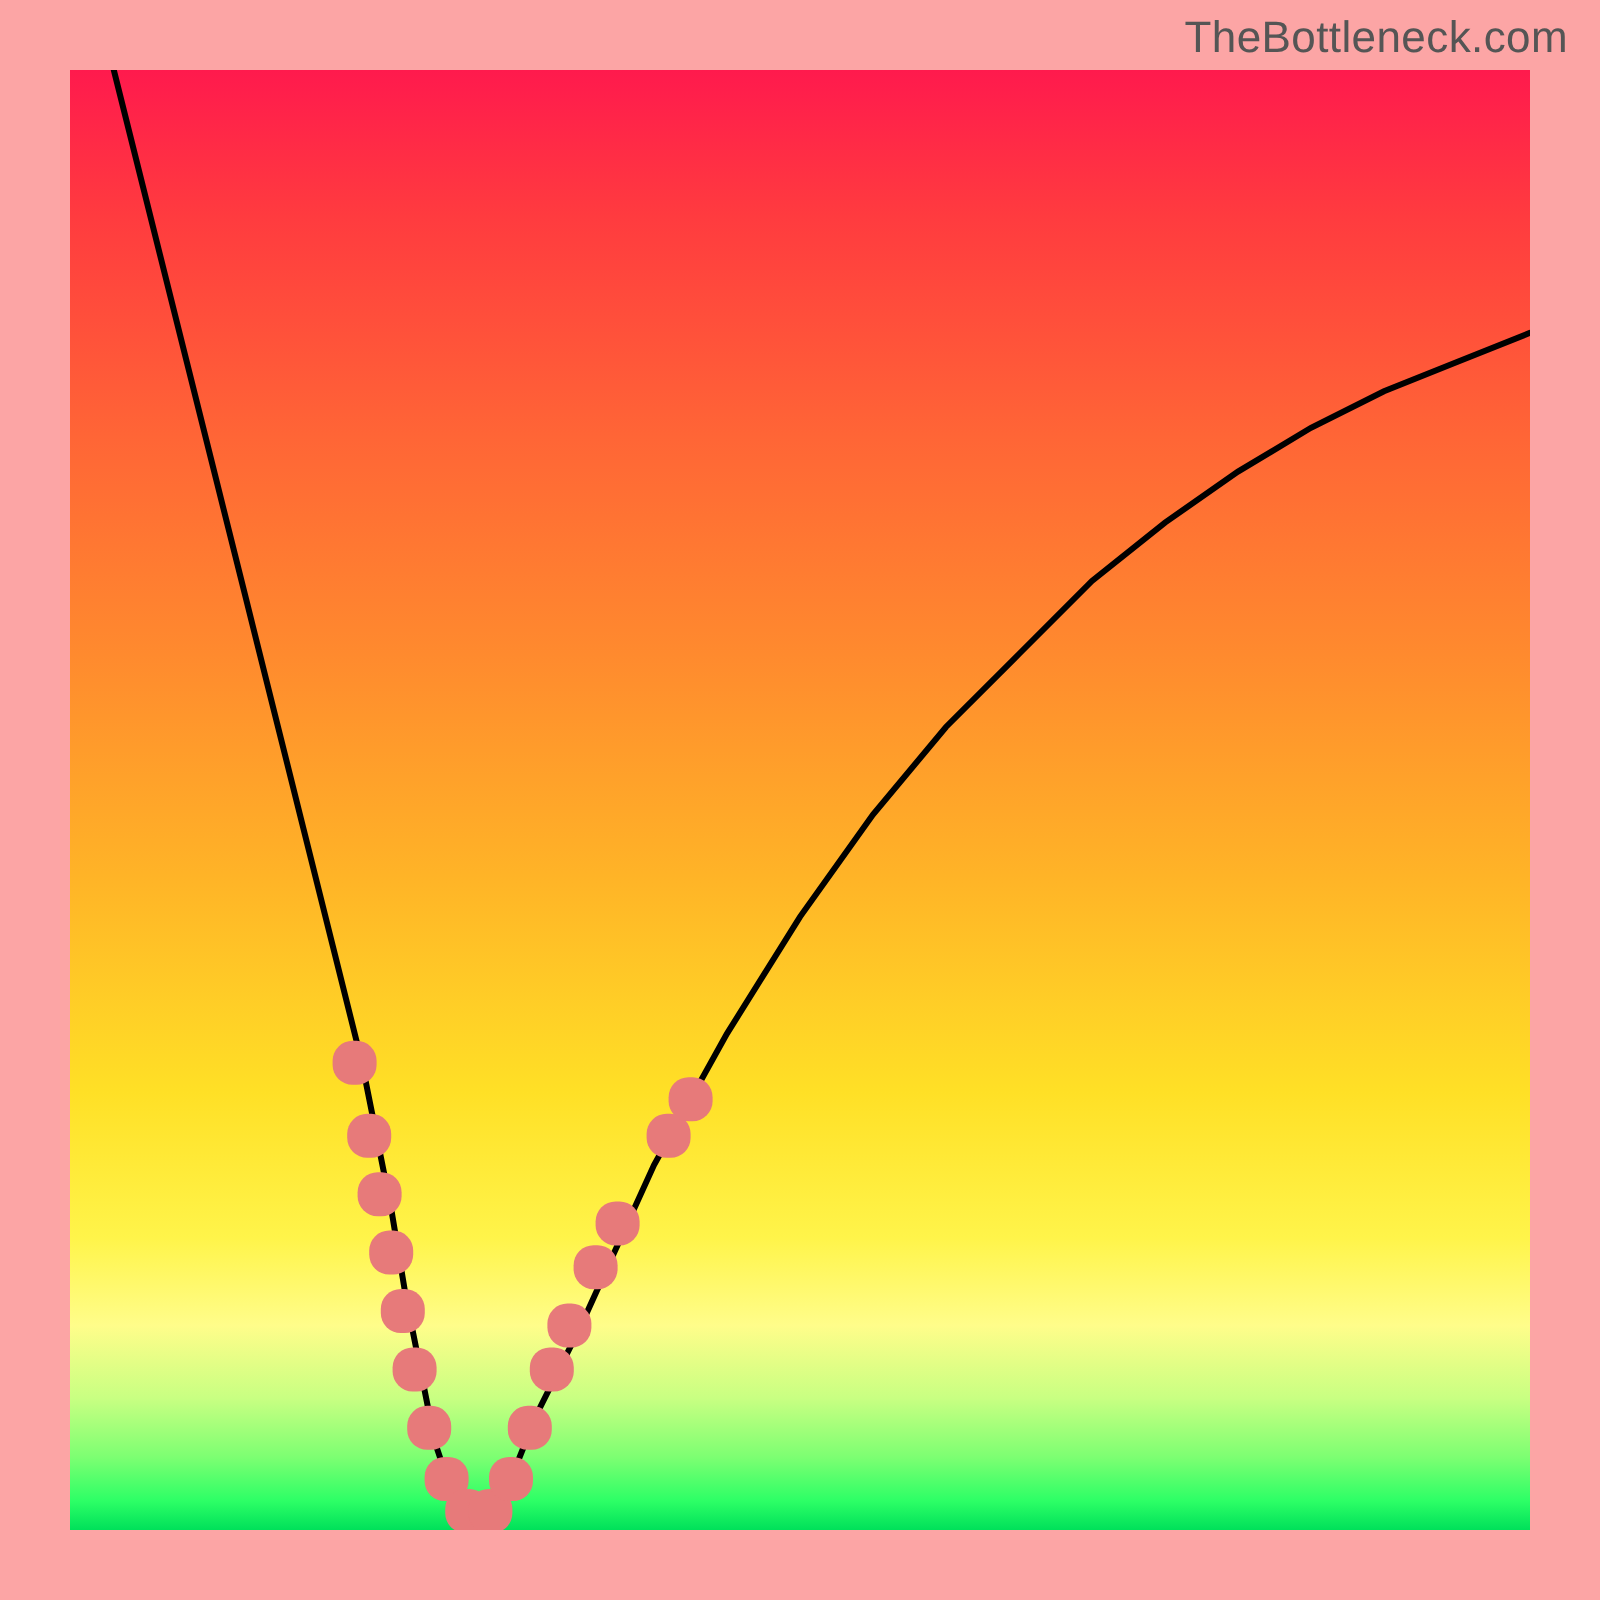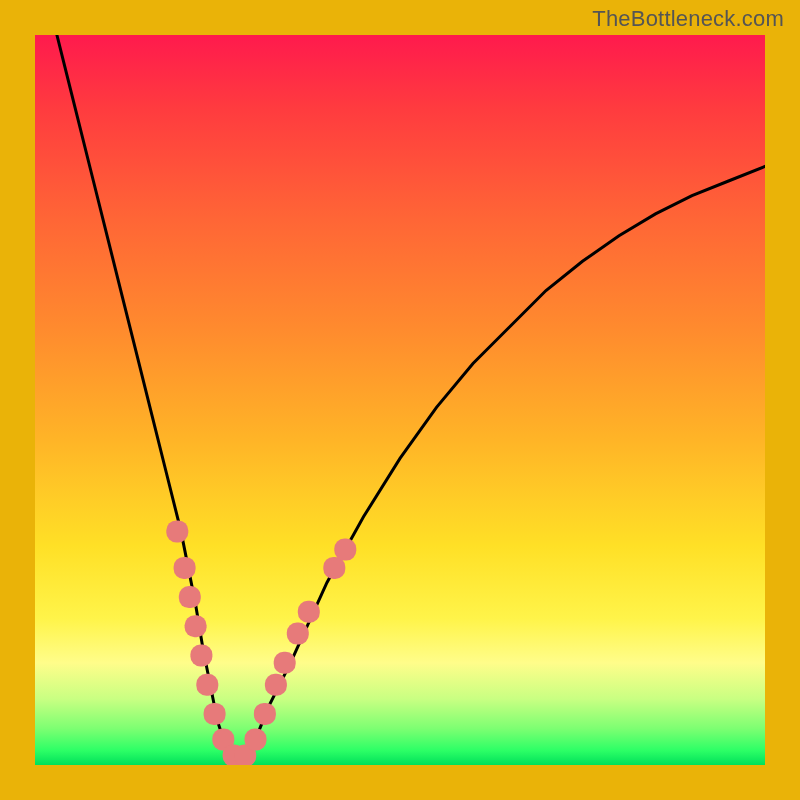--- a/index.html
+++ b/index.html
@@ -10,21 +10,21 @@
     background: #000;
     overflow: hidden;
     font-family: Arial, Helvetica, sans-serif;
   }
   .frame {
     position: absolute;
     left: 0;
     top: 0;
     width: 800px;
     height: 800px;
-    background: #eab308;
+    background: #fca5a5;
   }
   .plot-area {
     position: absolute;
     left: 35px;
     top: 35px;
     width: 730px;
     height: 730px;
     background: linear-gradient(to bottom,
       #ff1a4d 0%,
       #ff3b3f 10%,

